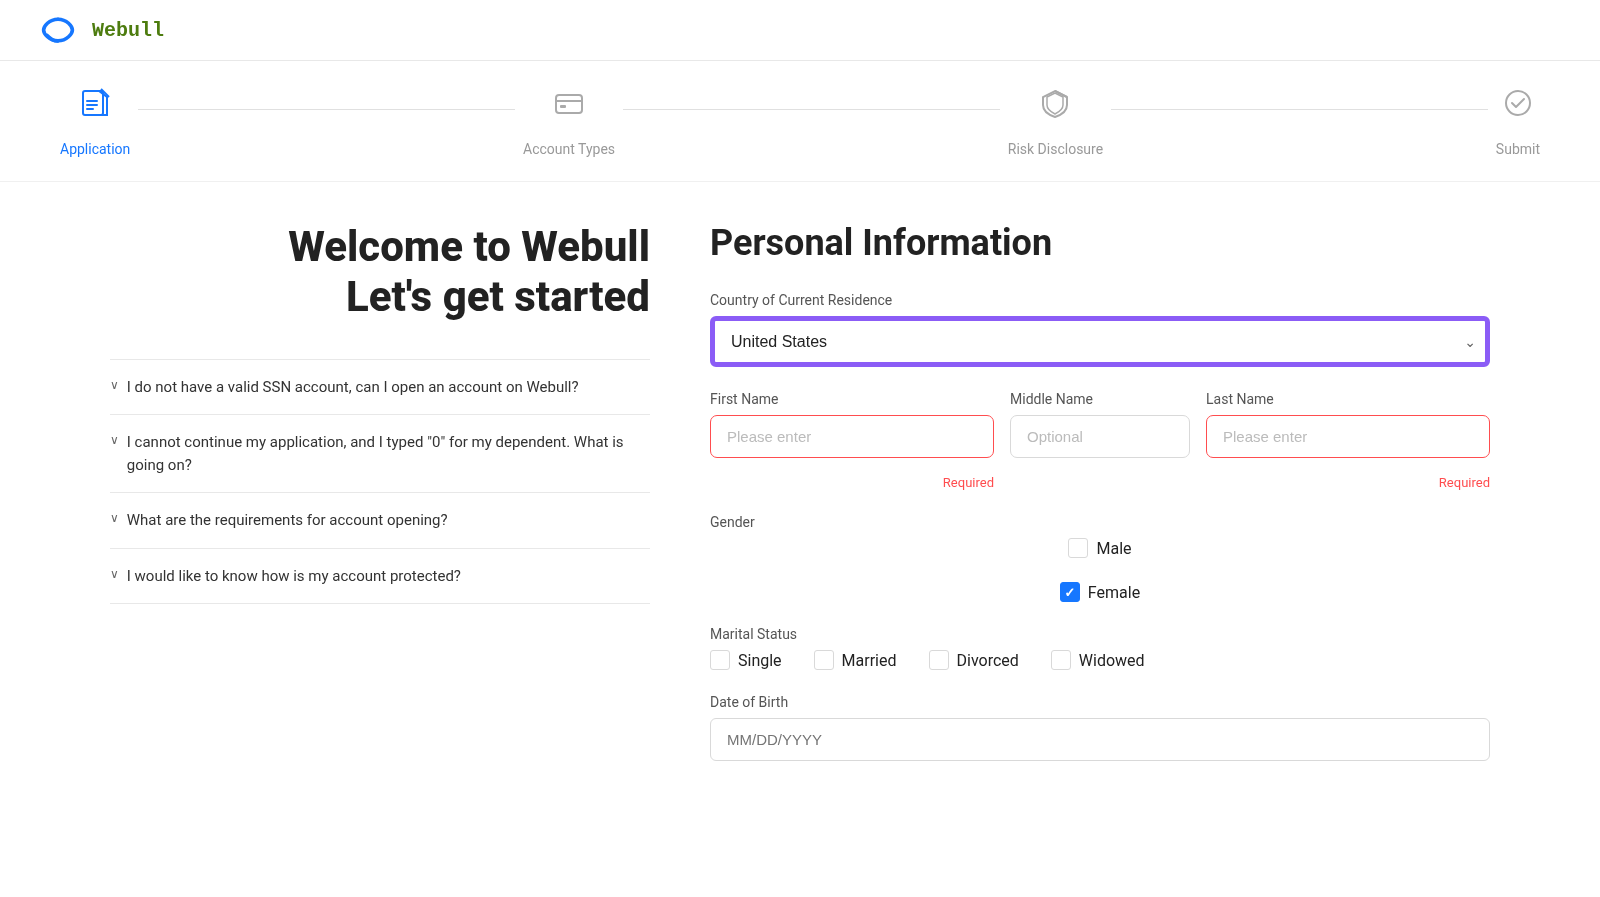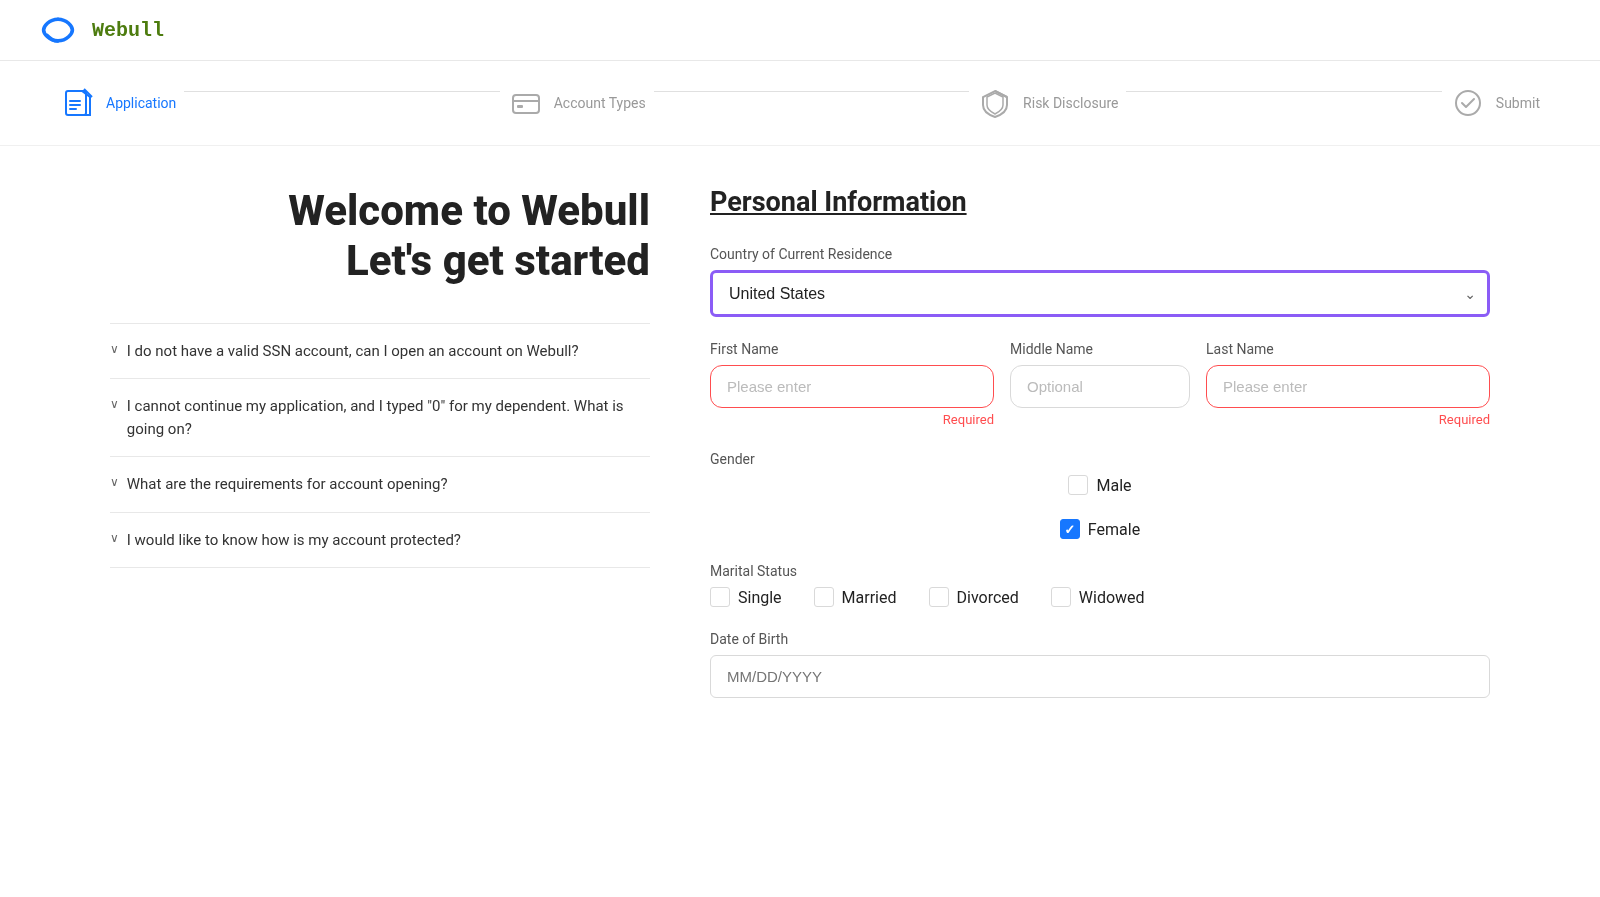--- a/index.html
+++ b/index.html
@@ -25,54 +25,54 @@
     .welcome-title { font-size: 42px; font-weight: 800; line-height: 1.2; margin-bottom: 36px; text-align: right; }
     .faq-title { color: #1677ff; font-size: 16px; font-weight: 500; margin-bottom: 16px; }
     .faq-list { list-style: none; }
     .faq-item { border-top: 1px solid #e8e8e8; padding: 16px 0; display: flex; align-items: flex-start; gap: 8px; cursor: pointer; }
     .faq-item:last-child { border-bottom: 1px solid #e8e8e8; }
     .faq-chevron { color: #666; font-size: 12px; margin-top: 2px; flex-shrink: 0; }
     .faq-text { font-size: 15px; color: #333; line-height: 1.5; }
 
     
     .right-panel { flex: 1; }
-    .section-title { font-size: 27px; font-weight: 700; margin-bottom: 28px; text-decoration: underline; }
+    .section-title { font-size: 36px; font-weight: 700; margin-bottom: 28px; }
     .field-label { font-size: 14px; color: #555; margin-bottom: 8px; }
     .field-group { margin-bottom: 24px; }
 
     
     .select-wrapper { position: relative; }
-    .select-field { width: 100%; padding: 12px 16px; border: 3px solid #8b5cf6; border-radius: 6px; font-size: 16px; appearance: none; background: #fff; cursor: pointer; color: #222; }
+    .select-field { width: 100%; padding: 12px 16px; border: 5px solid #8b5cf6; border-radius: 6px; font-size: 16px; appearance: none; background: #fff; cursor: pointer; color: #222; }
     .select-chevron { position: absolute; right: 14px; top: 50%; transform: translateY(-50%); pointer-events: none; color: #666; font-size: 14px; }
 
     
     .name-row { display: flex; gap: 16px; margin-bottom: 8px; }
     .name-field { flex: 1; }
     .name-field.middle { flex: 0 0 180px; }
-    .text-input { width: 100%; padding: 12px 16px; border: 1px solid #ff4d4f; border-radius: 12px; font-size: 15px; color: #222; outline: none; }
+    .text-input { width: 100%; padding: 12px 16px; border: 1px solid #ff4d4f; border-radius: 7px; font-size: 15px; color: #222; outline: none; }
     .text-input.normal { border-color: #d9d9d9; }
     .text-input::placeholder { color: #bbb; }
-    .required-text { color: #ff4d4f; font-size: 13px; text-align: right; margin-top: 4px; }
+    .required-text { color: #ff4d4f; font-size: 13px; text-align: right; margin-top: 17px; }
 
     
     .gender-row { display: flex; align-items: center; gap: 24px; flex-direction: column; }
     .checkbox-option { display: flex; align-items: center; gap: 8px; cursor: pointer; font-size: 16px; }
     .checkbox-box { width: 20px; height: 20px; border: 1px solid #d9d9d9; border-radius: 3px; display: flex; align-items: center; justify-content: center; flex-shrink: 0; }
     .checkbox-box.checked { background: #1677ff; border-color: #1677ff; }
     .checkbox-box.checked::after { content: '✓'; color: #fff; font-size: 13px; font-weight: 700; }
 
     
     .dob-input { width: 100%; padding: 12px 16px; border: 1px solid #d9d9d9; border-radius: 6px; font-size: 15px; color: #bbb; outline: none; }
 
     
     .marital-row { display: flex; align-items: center; gap: 32px; flex-wrap: wrap; }
 
     
     .steps-inner { display: flex; align-items: center; width: 100%; }
-    .step-block { display: flex; flex-direction: row; align-items: center; gap: 10px; }
+    .step-block { display: flex; flex-direction: column; align-items: center; gap: 20px; }
   </style>
 </head>
 <body>
 
 <div class="header">
   <div class="logo">
     <svg class="logo-svg" viewBox="0 0 40 40" fill="none">
       <path d="M20 32 C10 32 4 24 4 20 C4 16 10 8 20 8" stroke="#1677ff" stroke-width="4" stroke-linecap="round" fill="none"></path>
       <path d="M20 32 C30 32 36 24 36 20 C36 16 30 8 20 8" stroke="#1677ff" stroke-width="4" stroke-linecap="round" fill="none"></path>
       <path d="M8 26 C12 30 16 33 20 32" stroke="#1677ff" stroke-width="4" stroke-linecap="round" fill="none"></path>

